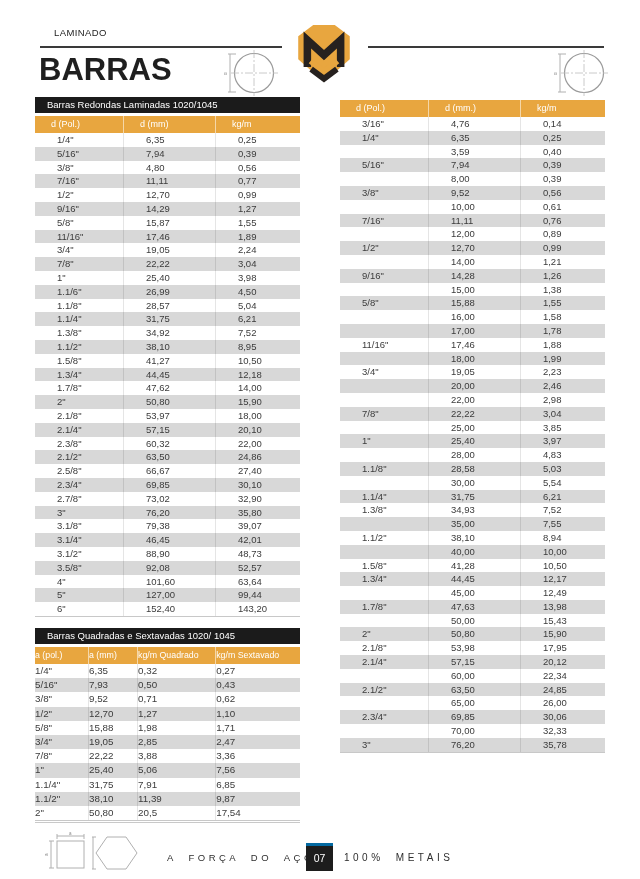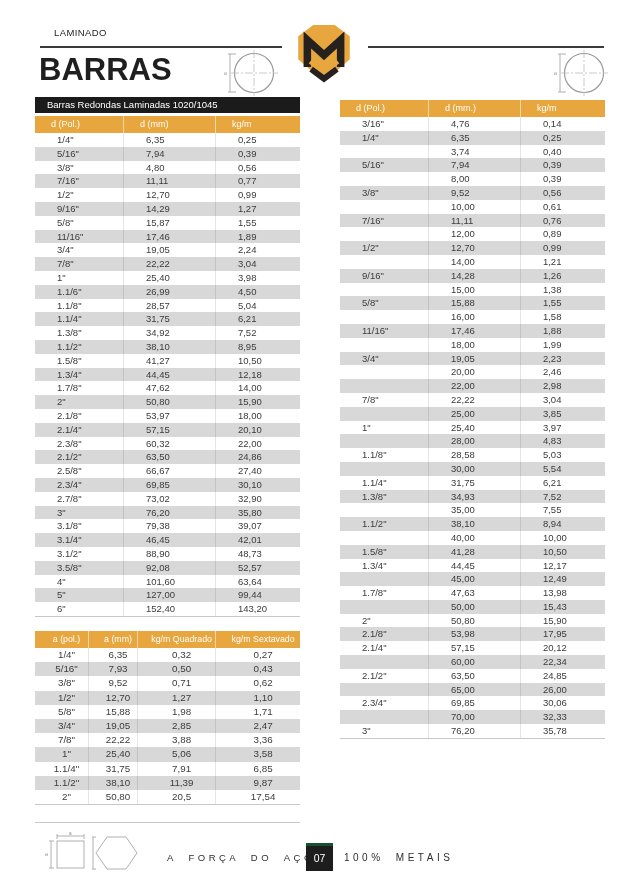--- a/index.html
+++ b/index.html
@@ -30,34 +30,34 @@
   .dtable .td + .td { border-left:1px solid rgba(0,0,0,0.10); }
   .dtable .body { border-bottom:1px solid #c8c8c8; }
   .cols3 .th:nth-child(1), .cols3 .td:nth-child(1) { width:33.2%; }
   .cols3 .th:nth-child(2), .cols3 .td:nth-child(2) { width:34.7%; }
   .cols3 .th:nth-child(3), .cols3 .td:nth-child(3) { width:32.1%; }
   .cols3 .tr { height:13.8px; }
   .cols3 .td { line-height:13.8px; }
   #table-laminadas { left:35px; top:97px; }
   #table-trefiladas { left:340px; top:97px; }
   #table-quadradas { left:35px; top:628px; }
-  .cols4 .th, .cols4 .td { padding-left:10px; text-align:center; }
+  .cols4 .th, .cols4 .td { padding-left:0; }
   .cols4 .th { font-size:8.8px; }
   .cols4 .th:nth-child(1), .cols4 .td:nth-child(1) { width:20%; }
   .cols4 .th:nth-child(2), .cols4 .td:nth-child(2) { width:18.5%; }
   .cols4 .th:nth-child(3), .cols4 .td:nth-child(3) { width:29.5%; }
   .cols4 .th:nth-child(4), .cols4 .td:nth-child(4) { width:32%; }
   .cols4 .tr { height:14.2px; }
   .cols4 .td { font-size:9.8px; line-height:14.2px; }
   
   .footer-divider { position:absolute; left:35px; top:822px; width:265px; height:1px; background:#c9c9c9; }
   .square-diagram { position:absolute; left:44px; top:830px; width:46px; height:46px; }
   .hex-diagram { position:absolute; left:92px; top:832px; width:48px; height:44px; }
   .slogan { position:absolute; left:167px; top:852px; font-size:9.5px; letter-spacing:3.5px; word-spacing:6px; color:#2e2e2e; }
-  .pagebox { position:absolute; left:306px; top:843px; width:27px; height:28px; background:#1d1d1d; border-top:3px solid #14532d; color:#fff; font-size:10.5px; text-align:center; line-height:24px; }
+  .pagebox { position:absolute; left:306px; top:843px; width:27px; height:28px; background:#1d1d1d; border-top:3px solid #0369a1; color:#fff; font-size:10.5px; text-align:center; line-height:24px; }
   .brand { position:absolute; left:344px; top:852px; font-size:10px; letter-spacing:3.5px; word-spacing:6px; color:#2e2e2e; }
   .diagram-stroke { stroke:#b0b0b0; fill:none; stroke-width:1; }
   .dim-text { font-size:4.5px; fill:#8a8a8a; }
 </style>
 </head>
 <body>
 
 <div class="page">
 
   <div class="category">LAMINADO</div>
@@ -291,21 +291,21 @@
           <div class="td">4,76</div>
           <div class="td">0,14</div>
         </div>
         <div class="tr">
           <div class="td">1/4"</div>
           <div class="td">6,35</div>
           <div class="td">0,25</div>
         </div>
         <div class="tr">
           <div class="td"></div>
-          <div class="td">3,74</div>
+          <div class="td">3,59</div>
           <div class="td">0,40</div>
         </div>
         <div class="tr">
           <div class="td">5/16"</div>
           <div class="td">7,94</div>
           <div class="td">0,39</div>
         </div>
         <div class="tr">
           <div class="td"></div>
           <div class="td">8,00</div>
@@ -355,20 +355,25 @@
           <div class="td">5/8"</div>
           <div class="td">15,88</div>
           <div class="td">1,55</div>
         </div>
         <div class="tr">
           <div class="td"></div>
           <div class="td">16,00</div>
           <div class="td">1,58</div>
         </div>
         <div class="tr">
+          <div class="td"></div>
+          <div class="td">17,00</div>
+          <div class="td">1,78</div>
+        </div>
+        <div class="tr">
           <div class="td">11/16"</div>
           <div class="td">17,46</div>
           <div class="td">1,88</div>
         </div>
         <div class="tr">
           <div class="td"></div>
           <div class="td">18,00</div>
           <div class="td">1,99</div>
         </div>
         <div class="tr">
@@ -508,20 +513,21 @@
         </div>
         <div class="tr">
           <div class="td">3"</div>
           <div class="td">76,20</div>
           <div class="td">35,78</div>
         </div>
       </div>
   </div>
 
   <div id="table-quadradas" class="dtable cols4">
+    <div class="titlebar">Barras Quadradas e Sextavadas 1020/ 1045</div>
     <div class="head">
         <div class="th">a (pol.)</div>
         <div class="th">a (mm)</div>
         <div class="th">kg/m Quadrado</div>
         <div class="th">kg/m Sextavado</div>
       </div>
     <div class="body">
         <div class="tr">
           <div class="td">1/4"</div>
           <div class="td">6,35</div>
@@ -561,21 +567,21 @@
         <div class="tr">
           <div class="td">7/8"</div>
           <div class="td">22,22</div>
           <div class="td">3,88</div>
           <div class="td">3,36</div>
         </div>
         <div class="tr">
           <div class="td">1"</div>
           <div class="td">25,40</div>
           <div class="td">5,06</div>
-          <div class="td">3,58</div>
+          <div class="td">7,56</div>
         </div>
         <div class="tr">
           <div class="td">1.1/4"</div>
           <div class="td">31,75</div>
           <div class="td">7,91</div>
           <div class="td">6,85</div>
         </div>
         <div class="tr">
           <div class="td">1.1/2"</div>
           <div class="td">38,10</div>

